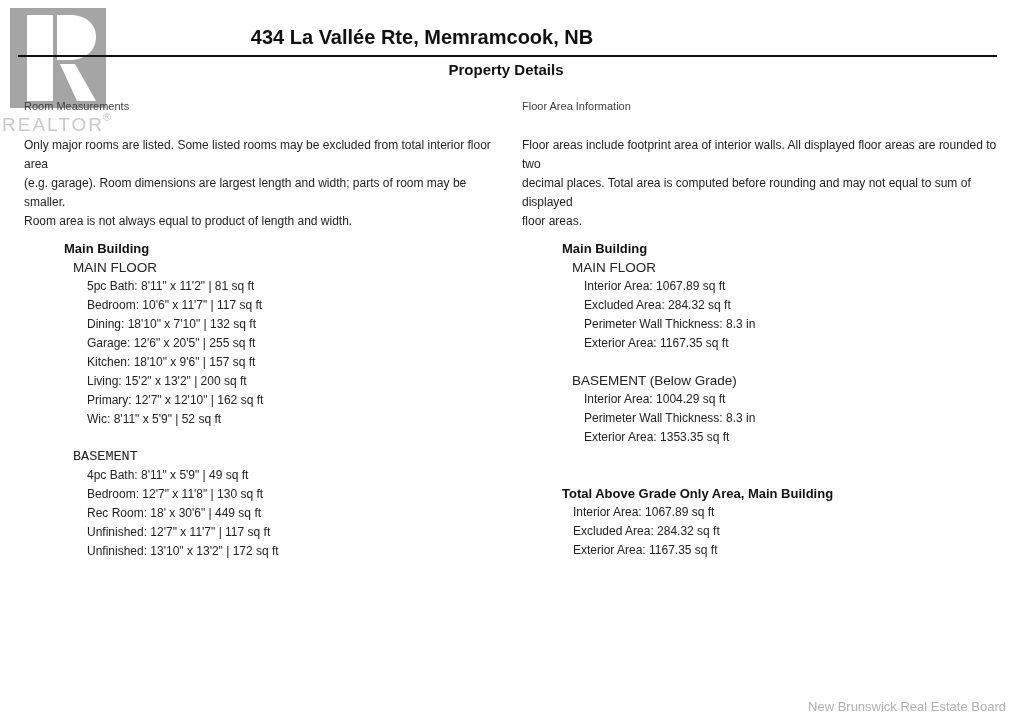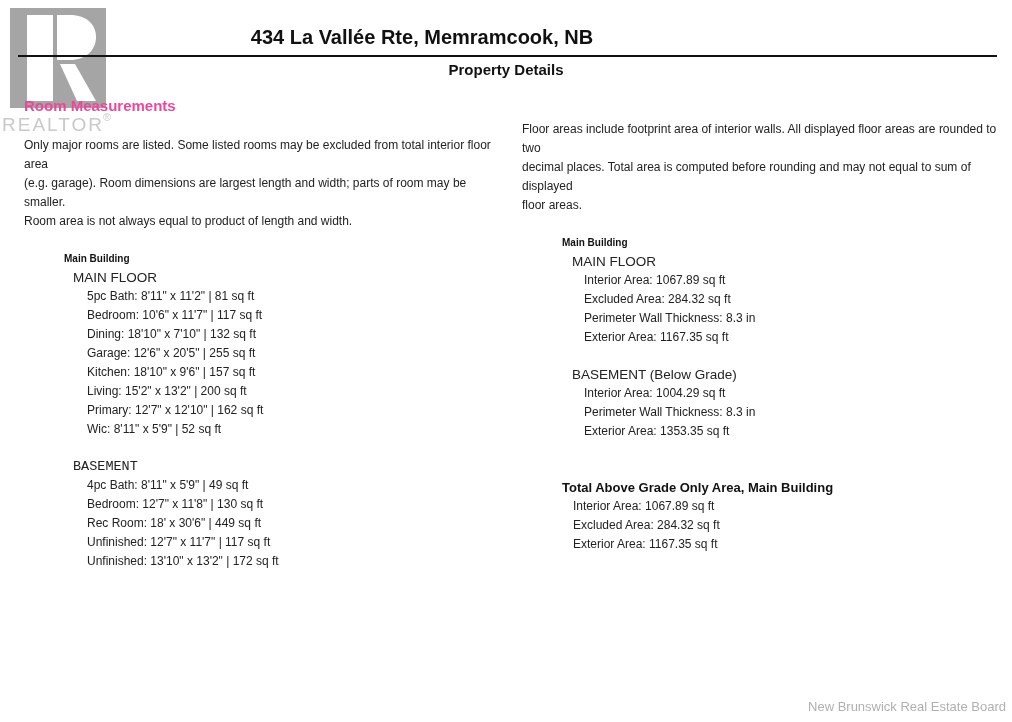--- a/index.html
+++ b/index.html
@@ -45,26 +45,26 @@
   .doc-subtitle {
     position: absolute; left: 0; top: 61px; width: 1012px;
     text-align: center; font-size: 15px; font-weight: 700; color: #111;
   }
 
   
   .col { position: absolute; top: 98px; width: 476px; }
   .col-left  { left: 24px; }
   .col-right { left: 522px; }
 
-  .section-heading { font-size: 15px; font-weight: 700; line-height: 16px; color: #ec4899; }
+  .section-heading { font-size: 11px; font-weight: 400; line-height: 16px; color: #404040; }
   .section-desc {
     margin-top: 22px; font-size: 12px; line-height: 19px;
     white-space: pre-line; color: #222;
   }
-  .building-heading { margin-top: 18px; font-size: 10px; font-weight: 700; line-height: 19px; color: #111; }
+  .building-heading { margin-top: 8px; font-size: 13px; font-weight: 700; line-height: 19px; color: #111; }
   .floor-heading    { font-size: 13.5px; line-height: 19px; color: #222; }
   .row              { font-size: 12px; line-height: 19px; color: #222; }
 
   
   .col-left .building-heading { margin-left: 40px; }
   .col-left .floor-heading    { margin-left: 49px; }
   .col-left .row              { margin-left: 63px; }
   .col-left .gap-heading      { margin-top: 18px; font-family: Liberation Mono, monospace; }
 
   
@@ -125,20 +125,21 @@
 
       <div class="floor-heading gap-heading">BASEMENT</div>
       <div class="row">4pc Bath: 8'11" x 5'9" | 49 sq ft</div>
       <div class="row">Bedroom: 12'7" x 11'8" | 130 sq ft</div>
       <div class="row">Rec Room: 18' x 30'6" | 449 sq ft</div>
       <div class="row">Unfinished: 12'7" x 11'7" | 117 sq ft</div>
       <div class="row">Unfinished: 13'10" x 13'2" | 172 sq ft</div>
     </div>
 
     <div class="col col-right">
+      <div class="section-heading">Floor Area Information</div>
       <div class="section-desc">Floor areas include footprint area of interior walls. All displayed floor areas are rounded to two
 decimal places. Total area is computed before rounding and may not equal to sum of displayed
 floor areas.</div>
 
       <div class="building-heading">Main Building</div>
 
       <div class="floor-heading">MAIN FLOOR</div>
       <div class="row">Interior Area: 1067.89 sq ft</div>
       <div class="row">Excluded Area: 284.32 sq ft</div>
       <div class="row">Perimeter Wall Thickness: 8.3 in</div>

